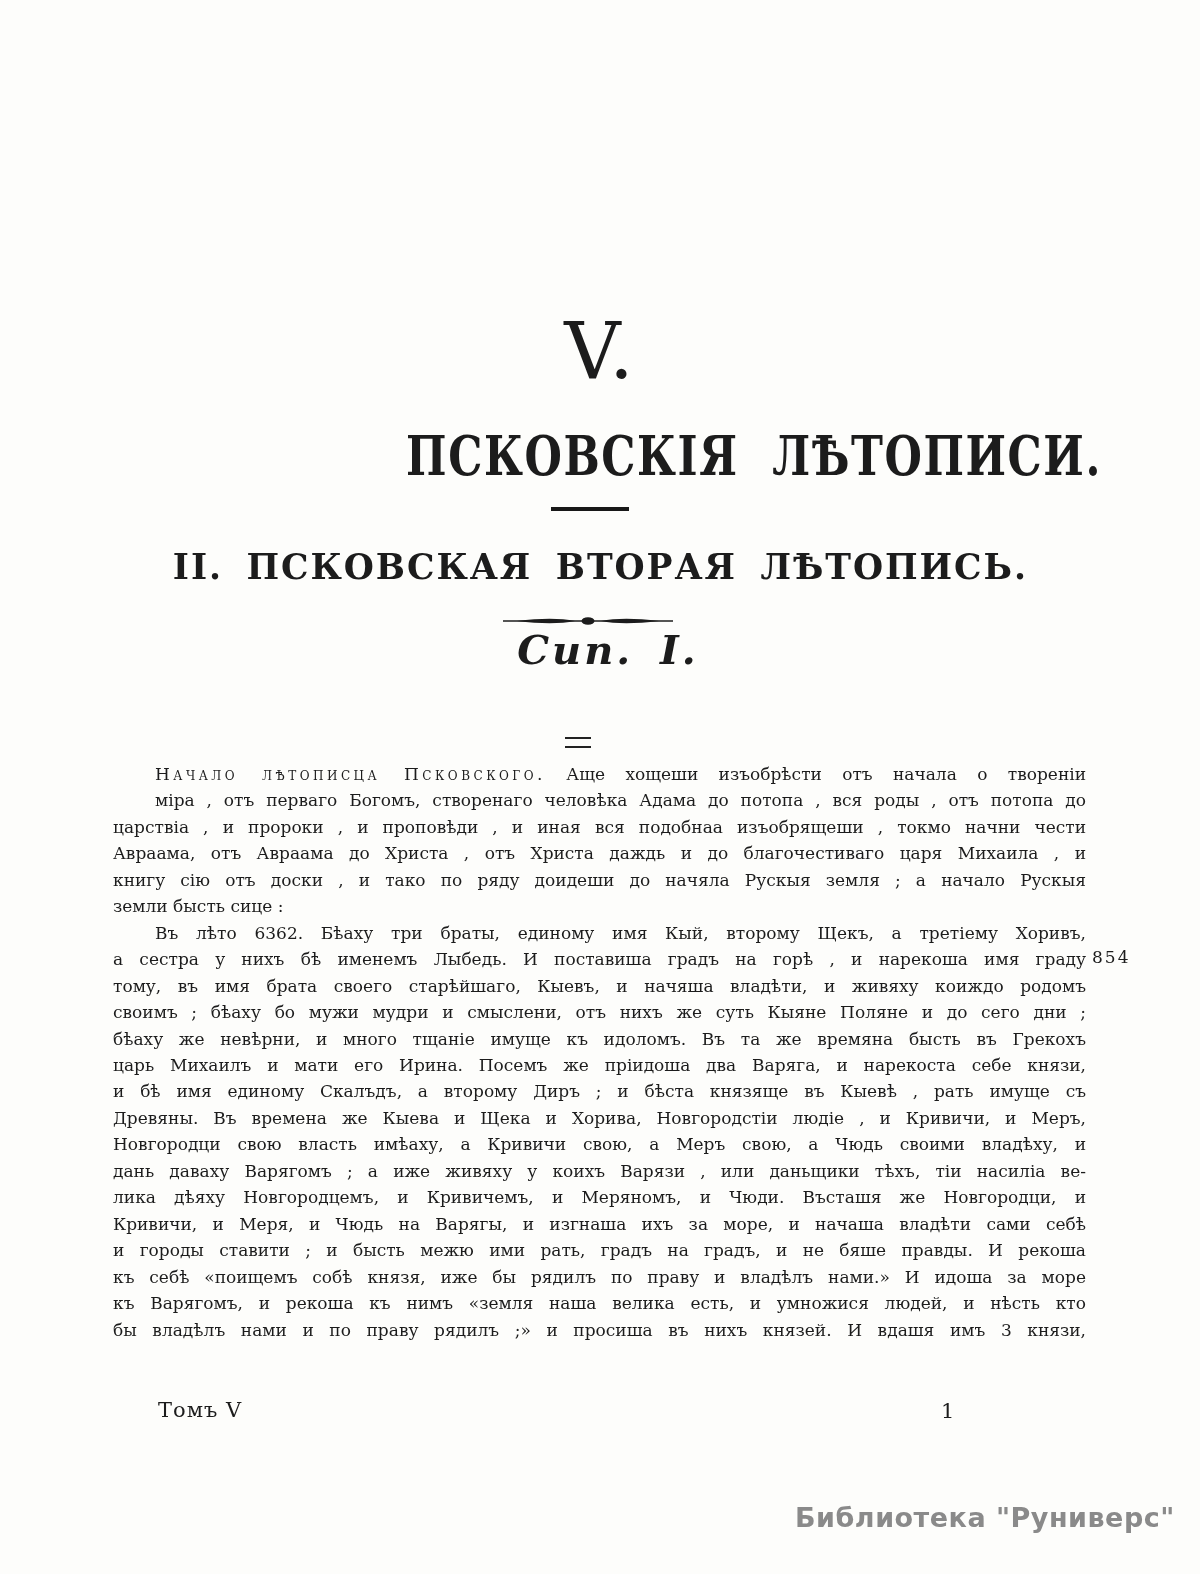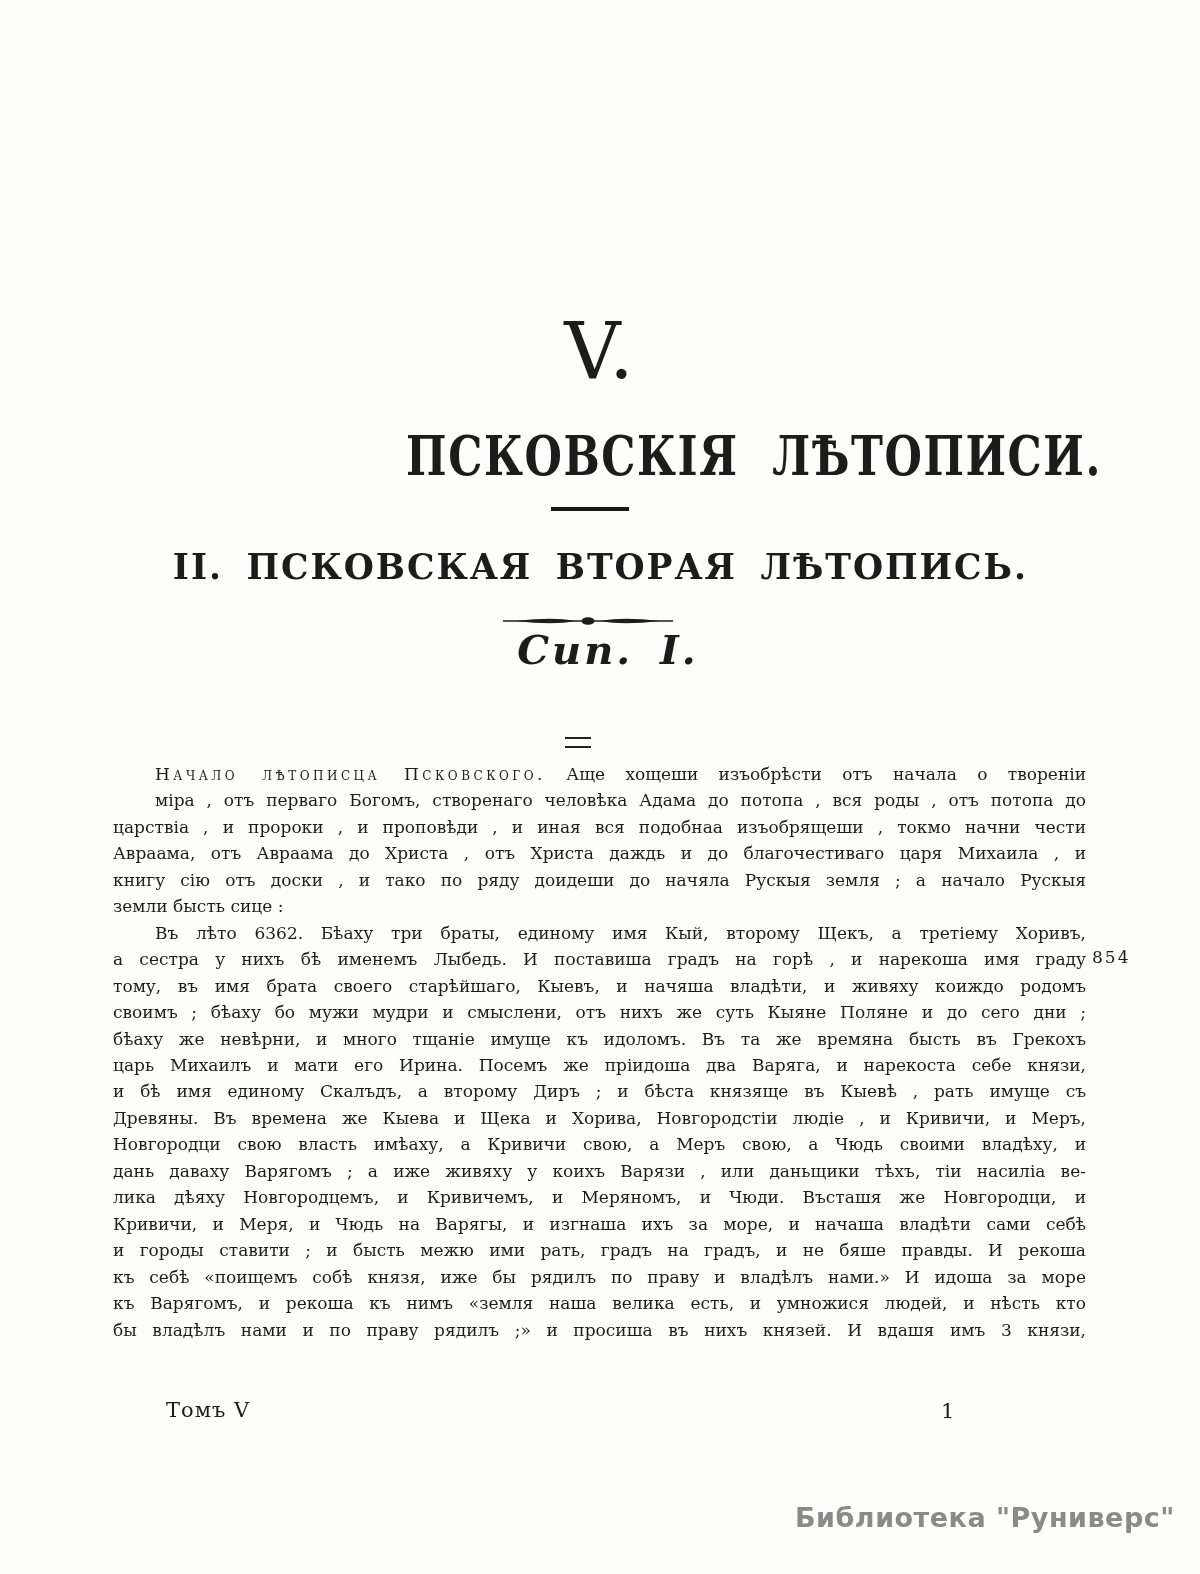--- a/index.html
+++ b/index.html
@@ -94,21 +94,20 @@
     position:absolute;
     top: 947px; left: 1092px;
     font-size: 17px;
     letter-spacing: 2px;
   }
   .footer-volume {
     position:absolute;
     top: 1398px; left: 158px;
     font-size: 21px;
     letter-spacing: 1px;
-    margin-left: 8px;
   }
   .footer-page {
     position:absolute;
     top: 1399px; left: 941px;
     font-size: 21px;
   }
   .watermark {
     position:absolute;
     top: 1502px; left: 795px;
     font-family: "DejaVu Sans", sans-serif;

